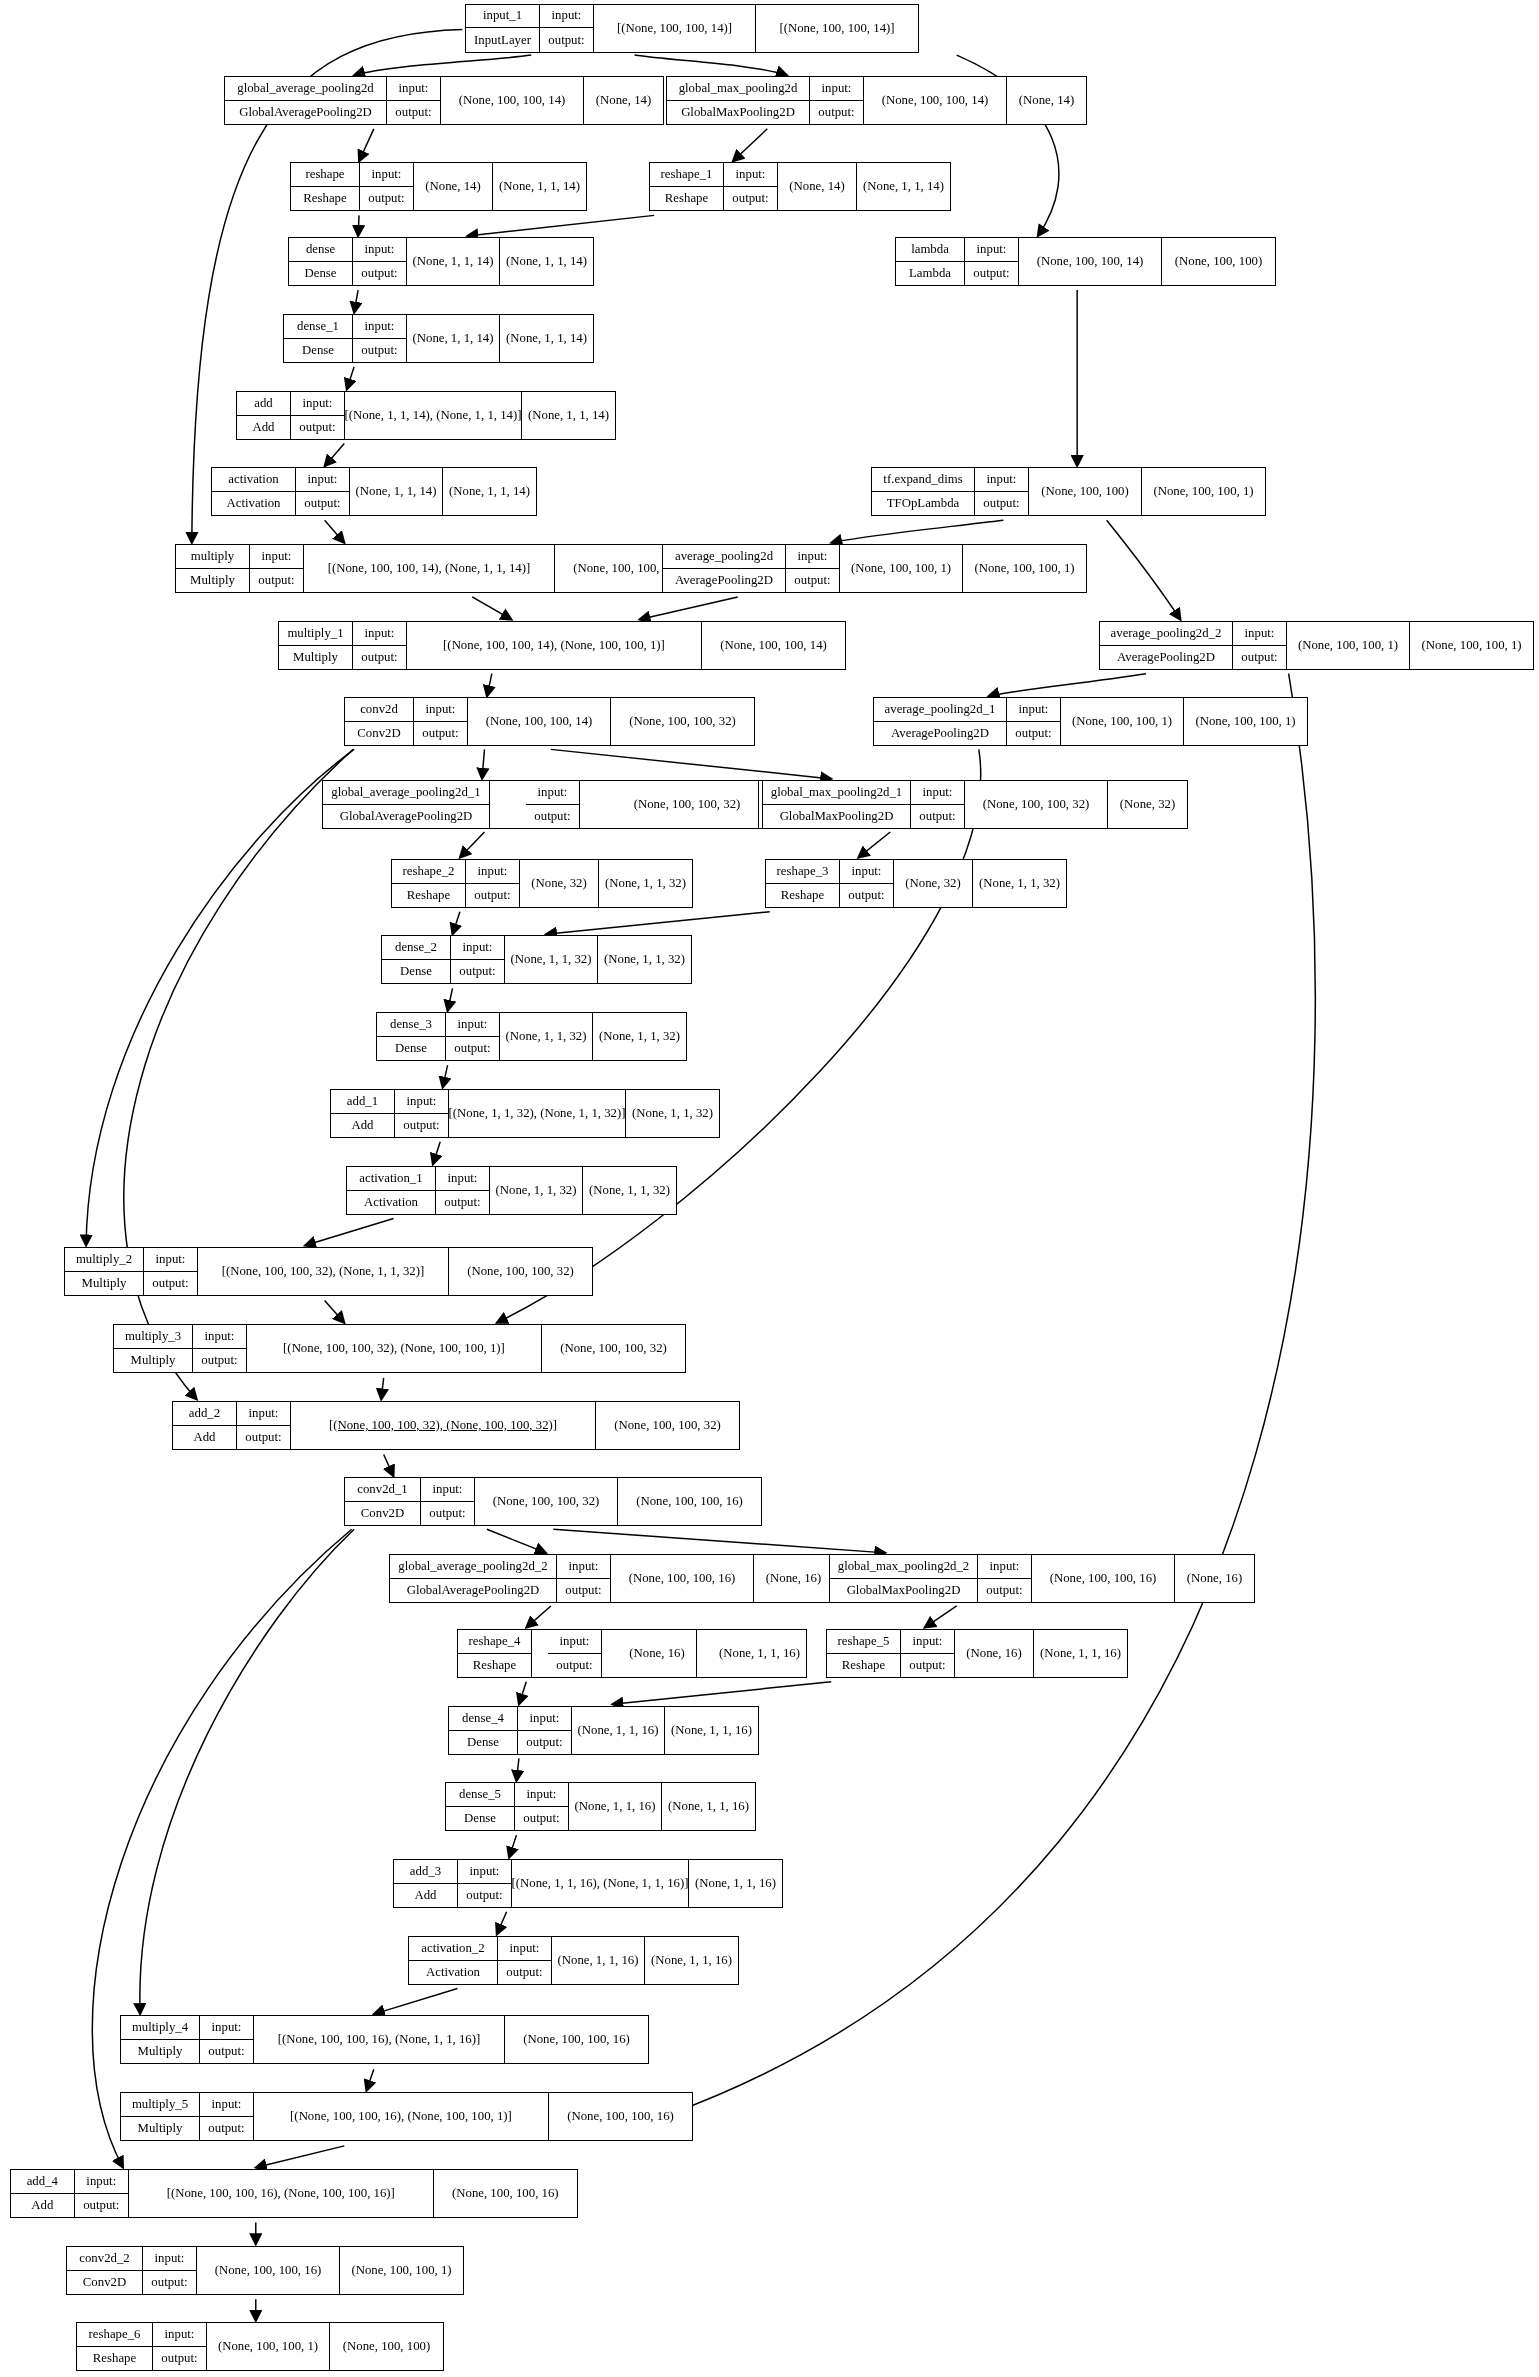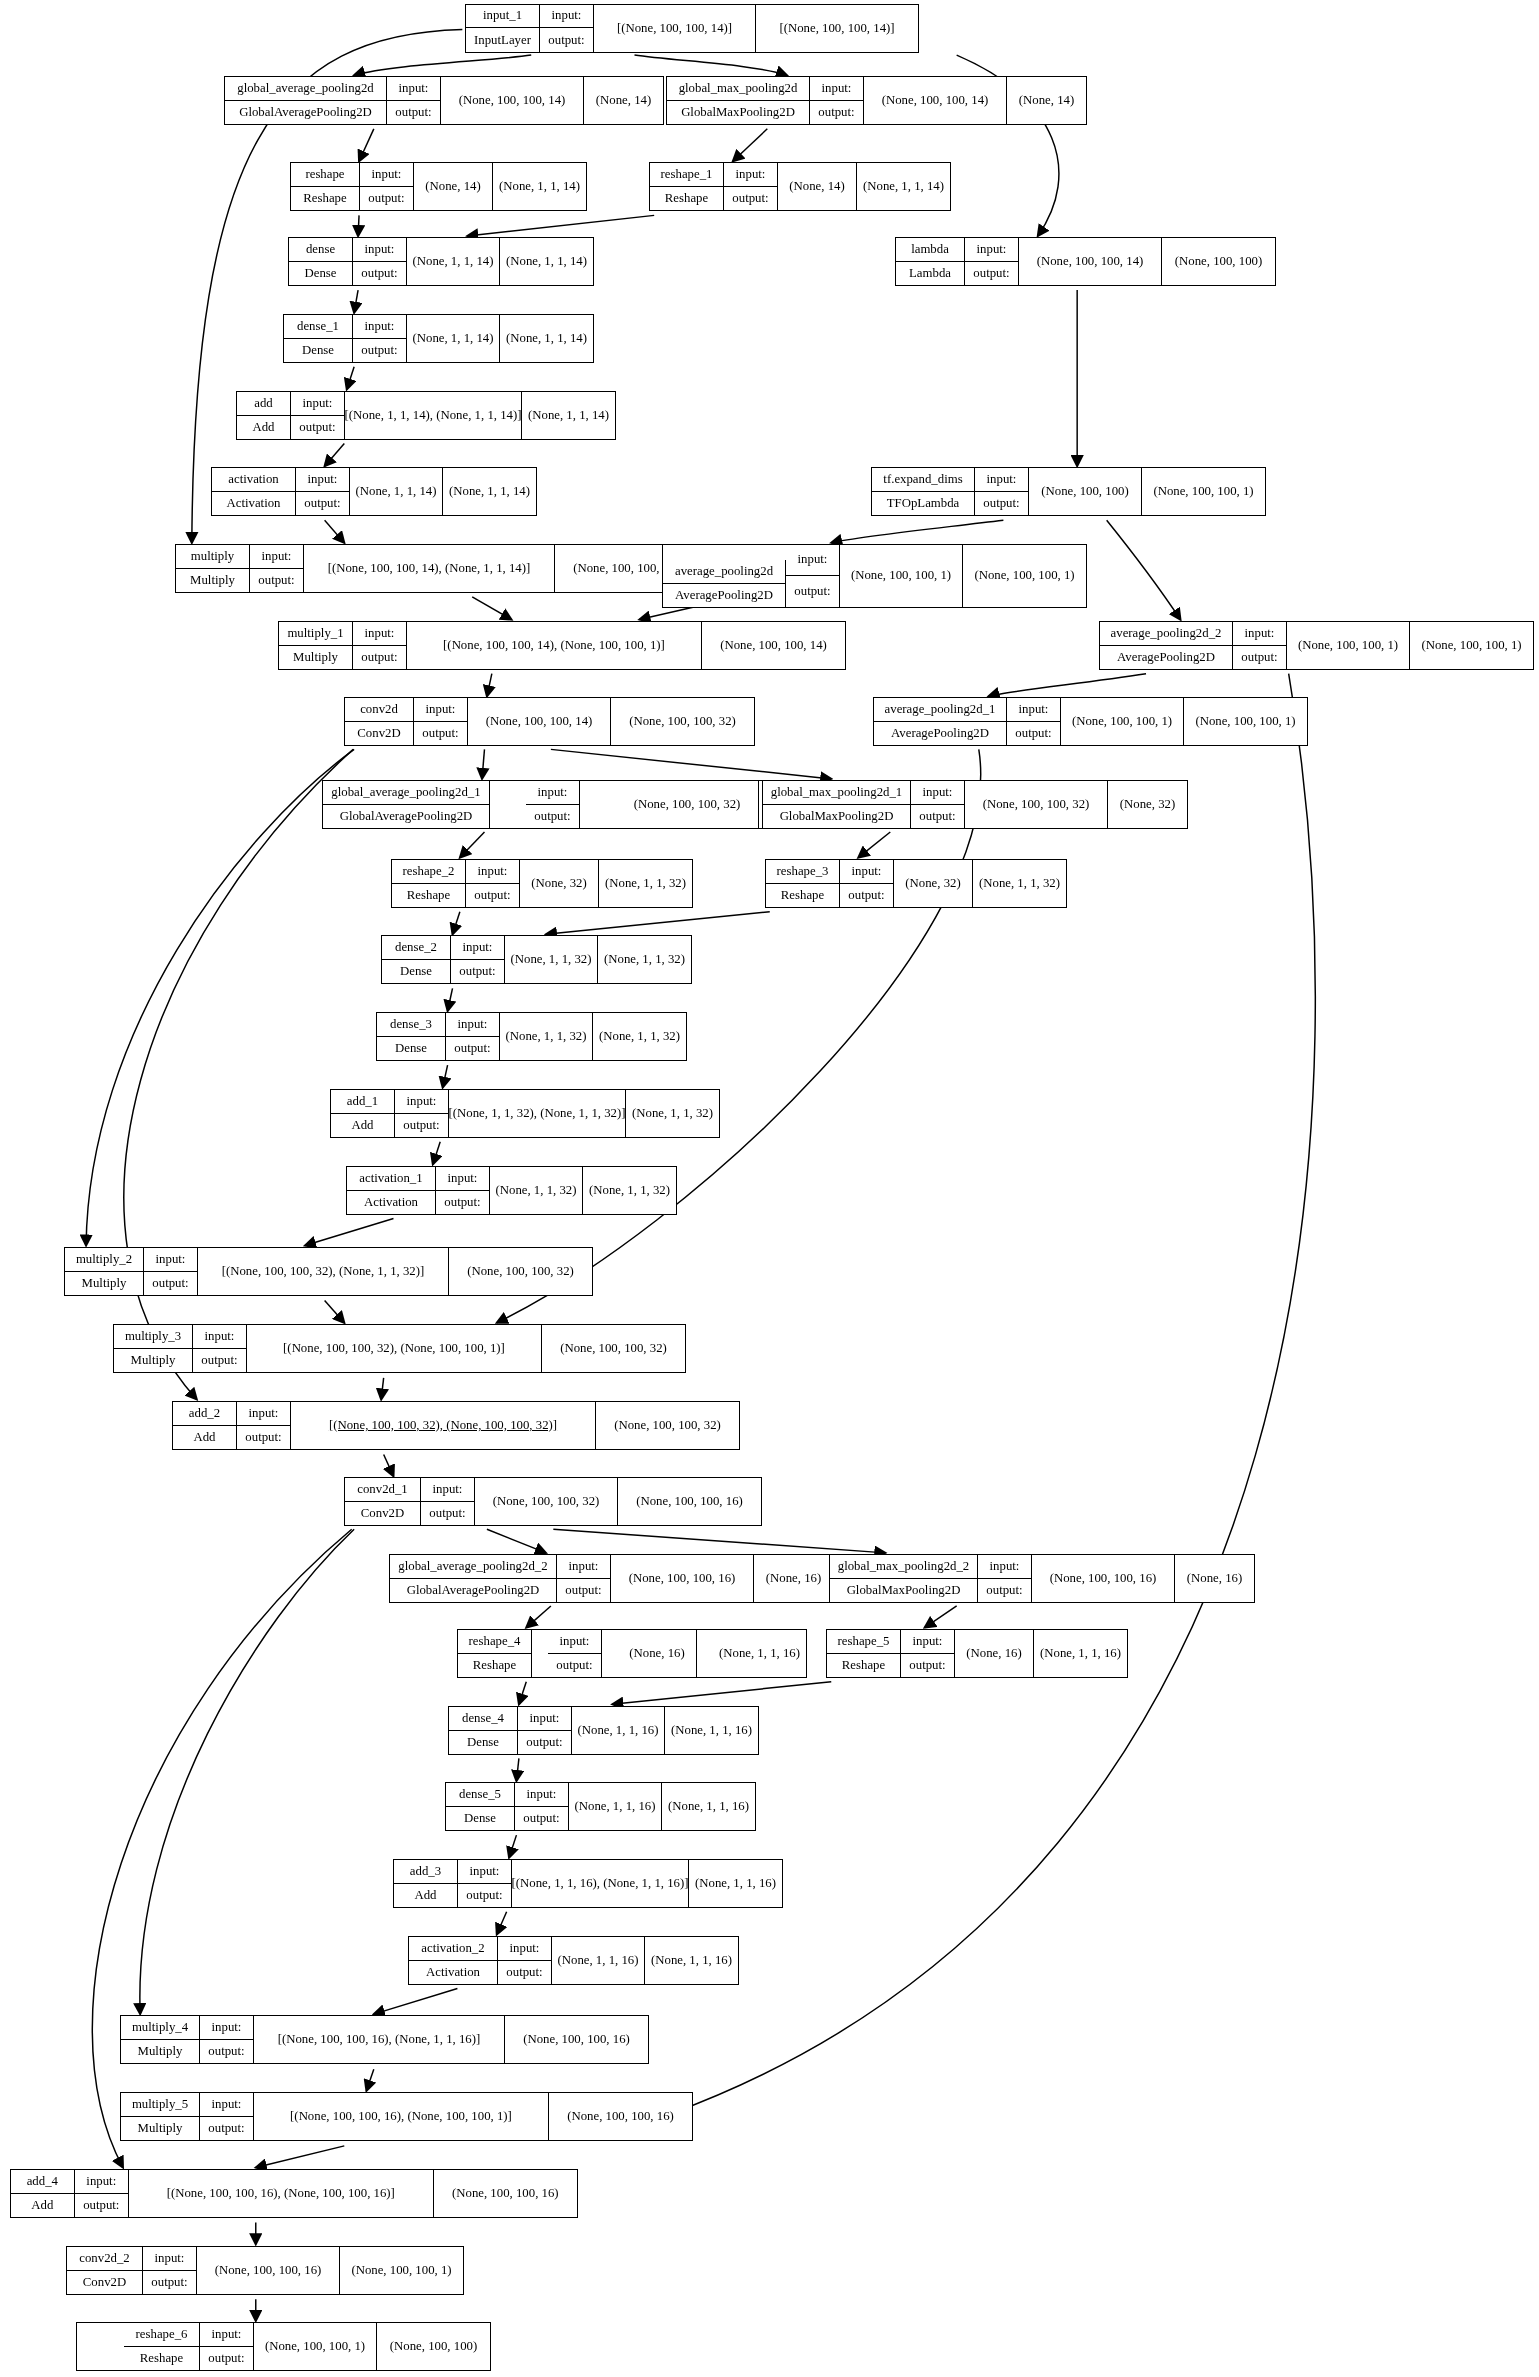--- a/index.html
+++ b/index.html
@@ -260,21 +260,21 @@
           <div class="cell">Multiply</div>
         </div>
         <div class="col-io" style="width: 54px;">
           <div class="cell top">input:</div>
           <div class="cell">output:</div>
         </div>
         <div class="col-shape" style="width: 251px;">[(None, 100, 100, 14), (None, 1, 1, 14)]</div>
         <div class="col-shape last" style="width: 143px;">(None, 100, 100, 14)</div>
       </div>
       <div class="node" style="left: 662px; top: 544px;">
-        <div class="col-name" style="width: 123px; margin-top: 15px;">
+        <div class="col-name" style="width: 123px;">
           <div class="cell top">average_pooling2d</div>
           <div class="cell">AveragePooling2D</div>
         </div>
         <div class="col-io" style="width: 54px;">
           <div class="cell top">input:</div>
           <div class="cell">output:</div>
         </div>
         <div class="col-shape" style="width: 123px;">(None, 100, 100, 1)</div>
         <div class="col-shape last" style="width: 123px;">(None, 100, 100, 1)</div>
       </div>
@@ -607,21 +607,21 @@
           <div class="cell top">conv2d_2</div>
           <div class="cell">Conv2D</div>
         </div>
         <div class="col-io" style="width: 54px;">
           <div class="cell top">input:</div>
           <div class="cell">output:</div>
         </div>
         <div class="col-shape" style="width: 143px;">(None, 100, 100, 16)</div>
         <div class="col-shape last" style="width: 123px;">(None, 100, 100, 1)</div>
       </div>
-      <div class="node" style="left: 76px; top: 2322px; padding-left: 47px;">
+      <div class="node" style="left: 76px; top: 2322px;">
         <div class="col-name" style="width: 76px;">
           <div class="cell top">reshape_6</div>
           <div class="cell">Reshape</div>
         </div>
         <div class="col-io" style="width: 54px;">
           <div class="cell top">input:</div>
           <div class="cell">output:</div>
         </div>
         <div class="col-shape" style="width: 123px;">(None, 100, 100, 1)</div>
         <div class="col-shape last" style="width: 113px;">(None, 100, 100)</div>

